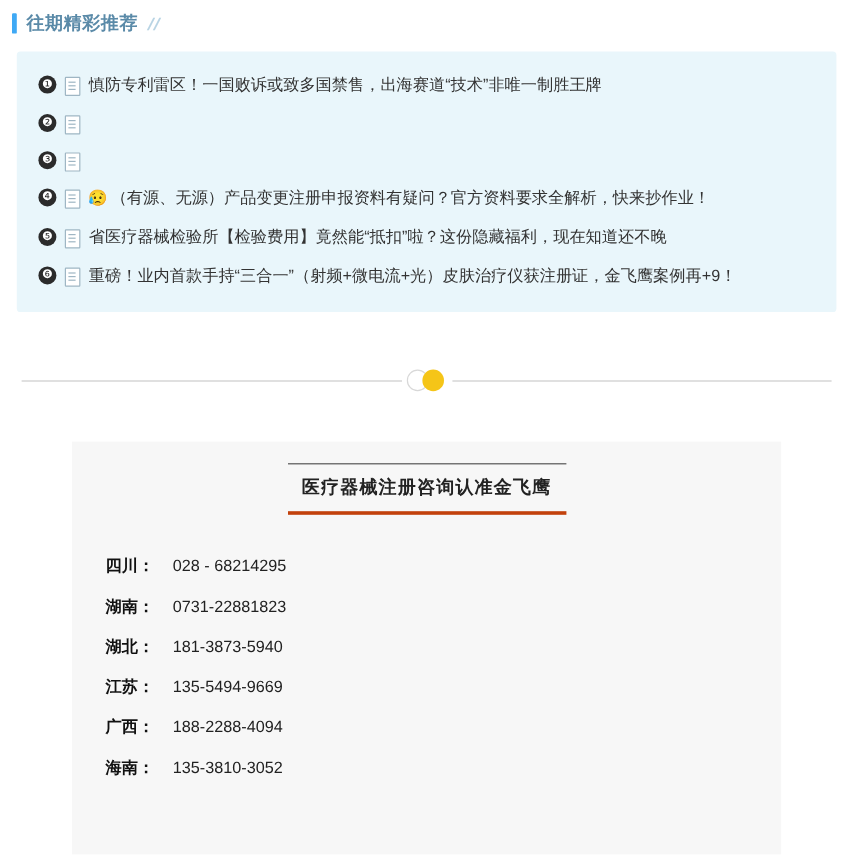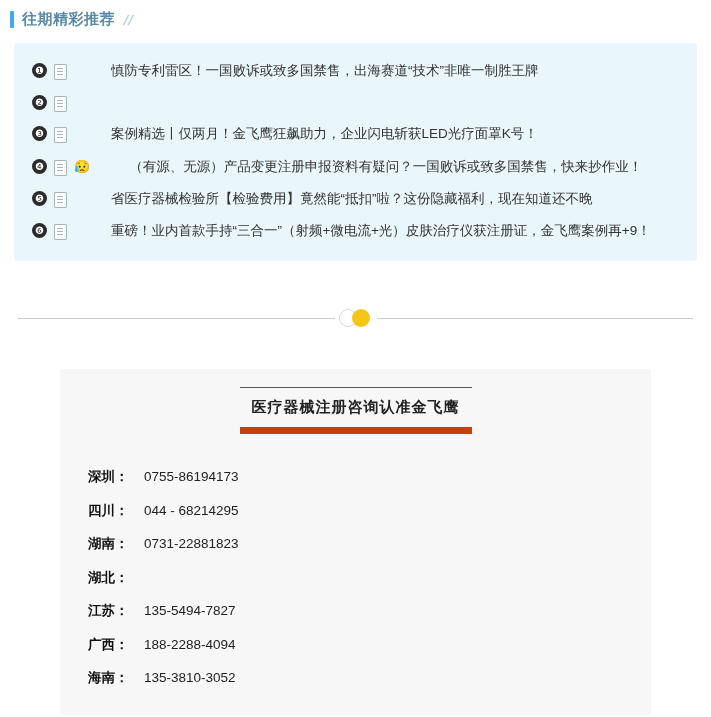--- a/index.html
+++ b/index.html
@@ -87,21 +87,20 @@
     content: "";
     position: absolute;
     left: 2px;
     top: 3px;
     width: 6px;
     border-top: 1px solid #9fb6c4;
     box-shadow: 0 3px 0 -0px #9fb6c4, 0 6px 0 -0px #9fb6c4;
   }
   .rec-text {
     flex: 1 1 auto;
-    margin-left: 37px;
   }
   .rec-emoji {
     font-size: 13px;
     margin-right: 2px;
   }
 
   
   .divider {
     display: flex;
     align-items: center;
@@ -148,21 +147,21 @@
     text-align: center;
     padding: 4px 0 10px 0;
   }
   .card-title {
     display: inline-block;
     font-size: 15px;
     font-weight: bold;
     color: #222222;
     padding: 10px 12px;
     border-top: 1px solid #555555;
-    border-bottom: 7px solid #c2410c;
+    border-bottom: 3px solid #c2410c;
     letter-spacing: 1px;
   }
   .contacts {
     padding: 16px 0 20px 28px;
   }
   .contact-row {
     display: flex;
     align-items: baseline;
     font-size: 13.5px;
     line-height: 1;
@@ -198,28 +197,27 @@
   </div>
 
   <div class="rec-item">
     <span class="rec-num">❷</span>
     <span class="rec-doc"></span>
   </div>
 
   <div class="rec-item">
     <span class="rec-num">❸</span>
     <span class="rec-doc"></span>
-    <span class="rec-text">案例精选丨仅两月！金飞鹰狂飙助力，企业闪电斩获LED光疗面罩K号！</span>
   </div>
 
   <div class="rec-item">
     <span class="rec-num">❹</span>
     <span class="rec-doc"></span>
     <span class="rec-emoji">😥</span>
-    <span class="rec-text">（有源、无源）产品变更注册申报资料有疑问？一国败诉或致多国禁售，快来抄作业！</span>
+    <span class="rec-text">（有源、无源）产品变更注册申报资料有疑问？官方资料要求全解析，快来抄作业！</span>
   </div>
 
   <div class="rec-item">
     <span class="rec-num">❺</span>
     <span class="rec-doc"></span>
     <span class="rec-text">省医疗器械检验所【检验费用】竟然能“抵扣”啦？这份隐藏福利，现在知道还不晚</span>
   </div>
 
   <div class="rec-item">
     <span class="rec-num">❻</span>
@@ -237,43 +235,40 @@
   </span>
   <span class="line"></span>
 </div>
 
 <div class="card">
   <div class="card-title-wrap">
     <span class="card-title">医疗器械注册咨询认准金飞鹰</span>
   </div>
   <div class="contacts">
 
-    <div class="contact-row">
-      <span class="contact-city">深圳：</span>
-      <span class="contact-phone">0755-86194173</span>
-    </div>
 
 
     <div class="contact-row">
       <span class="contact-city">四川：</span>
-      <span class="contact-phone">044 - 68214295</span>
+      <span class="contact-phone">028 - 68214295</span>
     </div>
 
     <div class="contact-row">
       <span class="contact-city">湖南：</span>
       <span class="contact-phone">0731-22881823</span>
     </div>
 
     <div class="contact-row">
       <span class="contact-city">湖北：</span>
+      <span class="contact-phone">181-3873-5940</span>
     </div>
 
     <div class="contact-row">
       <span class="contact-city">江苏：</span>
-      <span class="contact-phone">135-5494-7827</span>
+      <span class="contact-phone">135-5494-9669</span>
     </div>
 
     <div class="contact-row">
       <span class="contact-city">广西：</span>
       <span class="contact-phone">188-2288-4094</span>
     </div>
 
     <div class="contact-row">
       <span class="contact-city">海南：</span>
       <span class="contact-phone">135-3810-3052</span>

